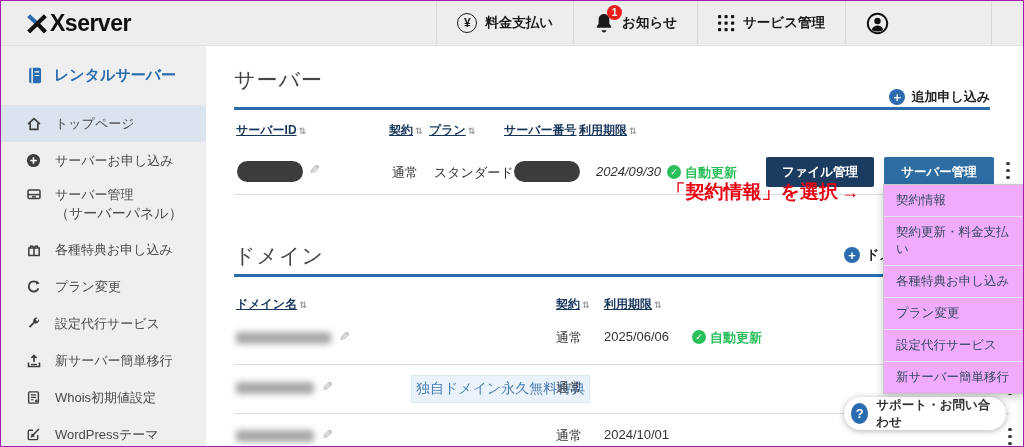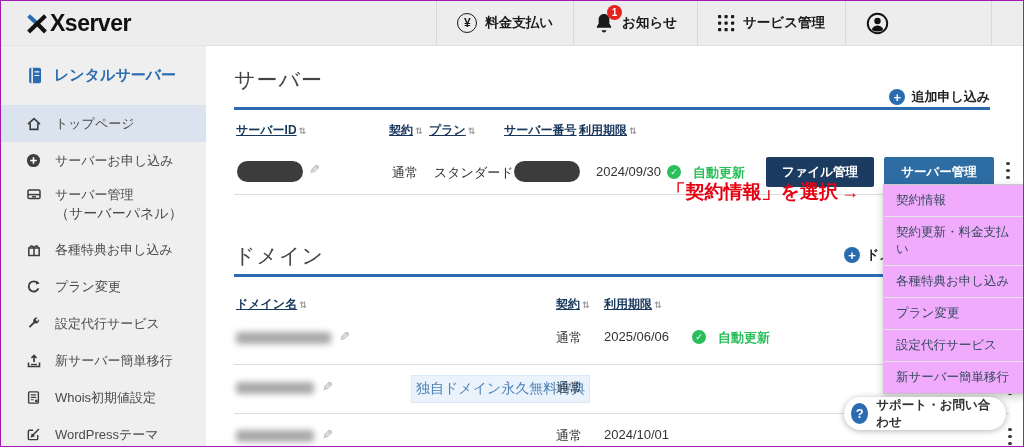--- a/index.html
+++ b/index.html
@@ -36,21 +36,21 @@
   .sec-line { position:absolute; left:28px; right:16px; height:3px; background:#2b6cb0; }
   .add-link { position:absolute; display:flex; align-items:center; gap:6px; font-size:13px; font-weight:bold; color:#222; cursor:pointer; }
   .plus-circle { width:16px; height:16px; border-radius:50%; background:#2b6cb0; color:#fff; font-size:13px; font-weight:bold; display:flex; align-items:center; justify-content:center; line-height:1; }
   .th { position:absolute; font-size:12px; font-weight:bold; color:#17365c; text-decoration:underline; cursor:pointer; }
   .sort { font-size:9px; color:#9a9a9a; text-decoration:none; display:inline-block; margin-left:2px; }
   .cell { position:absolute; font-size:13px; color:#333; }
   .pill-dark { position:absolute; background:#3c3c3c; border-radius:11px; filter:blur(0.4px); }
   .blur-name { position:absolute; background:#a8a8a8; border-radius:3px; filter:blur(3px); }
   .pencil { position:absolute; font-size:13px; color:#a5a5a5; transform:scaleX(-1); cursor:pointer; }
   .check { width:14px; height:14px; border-radius:50%; background:#2abf5a; color:#fff; font-size:9px; font-weight:bold; display:flex; align-items:center; justify-content:center; position:absolute; }
-  .green { color:#2abf5a; font-weight:bold;margin-left:8px; }
+  .green { color:#2abf5a; font-weight:bold; }
   .btn { position:absolute; width:110px; height:30px; border:none; border-radius:2px; color:#fff; font-size:12.5px; font-weight:bold; cursor:pointer; font-family:inherit; }
   .btn-dark { background:#1b3c60; }
   .btn-blue { background:#2d6da3; }
   .kebab { position:absolute; display:flex; flex-direction:column; align-items:center; cursor:pointer; padding:2px 6px; }
   .kebab i { width:3.5px; height:3.5px; border-radius:50%; background:#3c3c3c; margin:1.8px 0; }
   .sep { position:absolute; height:1px; background:#ddd; }
 
   .annotation { position:absolute; right:147px; top:133px; display:flex; align-items:center; font-size:19px; font-weight:bold; color:#e60012; white-space:nowrap; z-index:25; }
   .annotation .arr { font-size:18px; margin-left:3px; }
 
@@ -239,21 +239,21 @@
     <span class="th" style="left:183px; top:76px;"><span>契約</span><span class="sort">⇅</span></span>
     <span class="th" style="left:223px; top:76px;"><span>プラン</span><span class="sort">⇅</span></span>
     <span class="th" style="left:298px; top:76px;"><span>サーバー番号</span><span class="sort">⇅</span></span>
     <span class="th" style="left:373px; top:76px;"><span>利用期限</span><span class="sort">⇅</span></span>
 
     <div class="pill-dark" style="left:31px; top:115px; width:66px; height:21px;"></div>
     <span class="pencil" style="left:103px; top:116px;">✎</span>
     <span class="cell" style="left:186px; top:118px;">通常</span>
     <span class="cell" style="left:228px; top:118px;">スタンダード</span>
     <div class="pill-dark" style="left:308px; top:115px; width:66px; height:21px;"></div>
-    <span class="cell" style="left:390px; top:118px;">2024/09/30</span>
+    <span class="cell" style="left:390px; top:118px;font-style:italic;">2024/09/30</span>
     <span class="check" style="left:461px; top:119px;">✓</span>
     <span class="cell green" style="left:479px; top:118px;">自動更新</span>
     <button class="btn btn-dark" style="left:560px; top:111px; width:108px;">ファイル管理</button>
     <button class="btn btn-blue" style="left:678px; top:111px; width:110px;">サーバー管理</button>
     <span class="kebab" style="left:794px; top:112px;">
         <i></i>
         <i></i>
         <i></i>
       </span>
     <div class="sep" style="left:28px; top:148px; width:649px;"></div>

